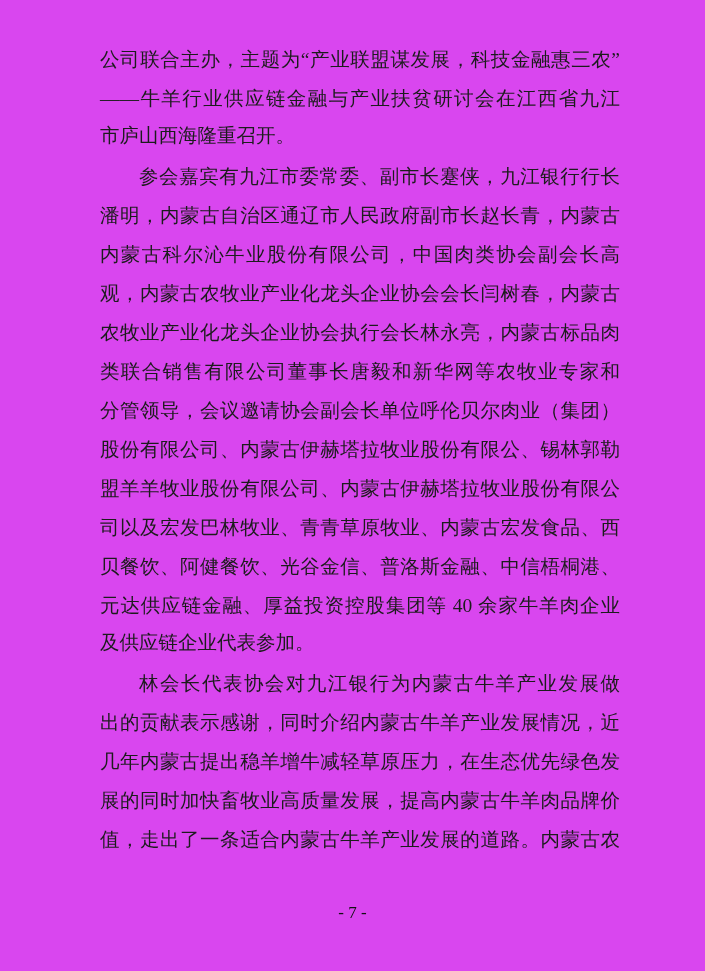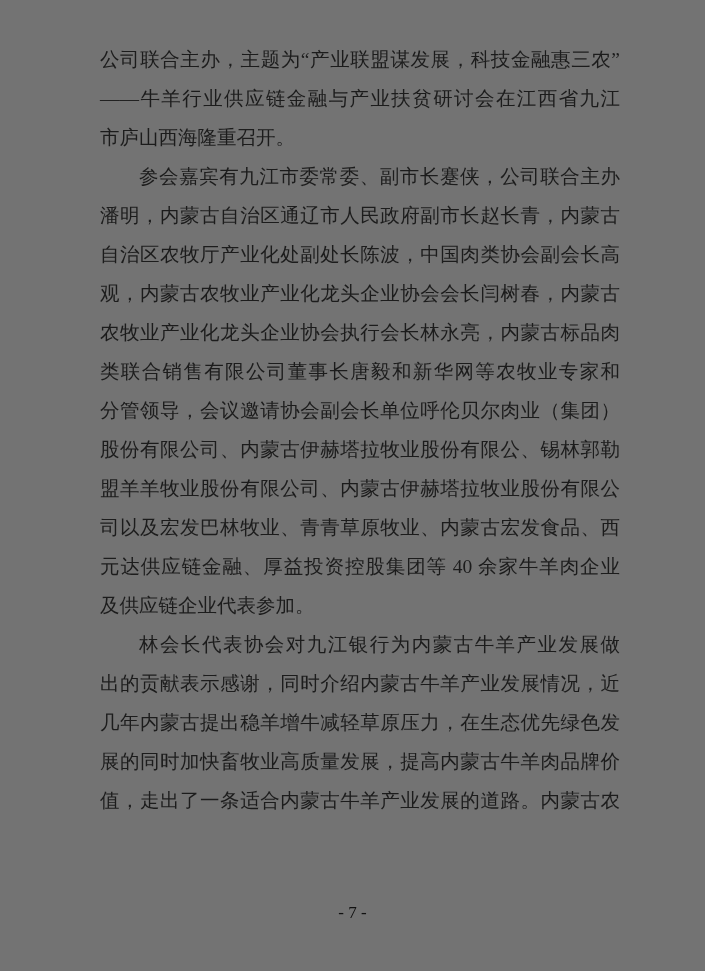--- a/index.html
+++ b/index.html
@@ -4,21 +4,21 @@
 <style>
   html, body {
     margin: 0;
     padding: 0;
     background: #ffffff;
   }
   .page {
     position: relative;
     width: 705px;
     height: 971px;
-    background: #737373;
+    background: #d946ef;
     overflow: hidden;
     font-family: "Liberation Serif", "DejaVu Serif", serif;
     color: #1c1c1c;
   }
   .text-block {
     position: absolute;
     left: 100px;
     top: 40px;
     width: 520px;
   }
@@ -30,20 +30,21 @@
     text-align-last: justify;
     text-justify: inter-character;
     overflow: visible;
   }
   .line.indent {
     text-indent: 2em;
   }
   .line.para-end {
     text-align: center;
     text-align-last: left;
+    font-family: Liberation Mono, monospace;
   }
   .footer {
     position: absolute;
     left: 0;
     top: 898px;
     width: 100%;
     height: 30px;
     line-height: 30px;
     text-align: center;
     font-size: 17px;
@@ -51,30 +52,31 @@
   }
 </style>
 </head>
 <body>
 
 <div class="page">
   <div class="text-block" id="document-body">
       <div class="line">公司联合主办，主题为“产业联盟谋发展，科技金融惠三农”</div>
       <div class="line">——牛羊行业供应链金融与产业扶贫研讨会在江西省九江</div>
       <div class="line para-end">市庐山西海隆重召开。</div>
-      <div class="line indent">参会嘉宾有九江市委常委、副市长蹇侠，公司联合主办</div>
+      <div class="line indent">参会嘉宾有九江市委常委、副市长蹇侠，九江银行行长</div>
       <div class="line">潘明，内蒙古自治区通辽市人民政府副市长赵长青，内蒙古</div>
-      <div class="line">自治区农牧厅产业化处副处长陈波，中国肉类协会副会长高</div>
+      <div class="line">内蒙古科尔沁牛业股份有限公司，中国肉类协会副会长高</div>
       <div class="line">观，内蒙古农牧业产业化龙头企业协会会长闫树春，内蒙古</div>
       <div class="line">农牧业产业化龙头企业协会执行会长林永亮，内蒙古标品肉</div>
       <div class="line">类联合销售有限公司董事长唐毅和新华网等农牧业专家和</div>
       <div class="line">分管领导，会议邀请协会副会长单位呼伦贝尔肉业（集团）</div>
       <div class="line">股份有限公司、内蒙古伊赫塔拉牧业股份有限公、锡林郭勒</div>
       <div class="line">盟羊羊牧业股份有限公司、内蒙古伊赫塔拉牧业股份有限公</div>
       <div class="line">司以及宏发巴林牧业、青青草原牧业、内蒙古宏发食品、西</div>
+      <div class="line">贝餐饮、阿健餐饮、光谷金信、普洛斯金融、中信梧桐港、</div>
       <div class="line">元达供应链金融、厚益投资控股集团等 40 余家牛羊肉企业</div>
       <div class="line para-end">及供应链企业代表参加。</div>
       <div class="line indent">林会长代表协会对九江银行为内蒙古牛羊产业发展做</div>
       <div class="line">出的贡献表示感谢，同时介绍内蒙古牛羊产业发展情况，近</div>
       <div class="line">几年内蒙古提出稳羊增牛减轻草原压力，在生态优先绿色发</div>
       <div class="line">展的同时加快畜牧业高质量发展，提高内蒙古牛羊肉品牌价</div>
       <div class="line">值，走出了一条适合内蒙古牛羊产业发展的道路。内蒙古农</div>
     </div>
   <div class="footer">- 7 -</div>
 </div>

